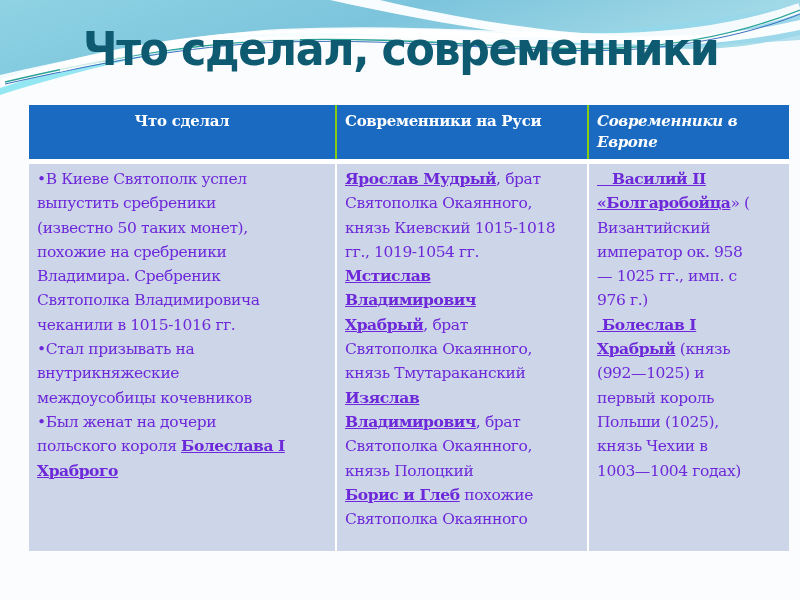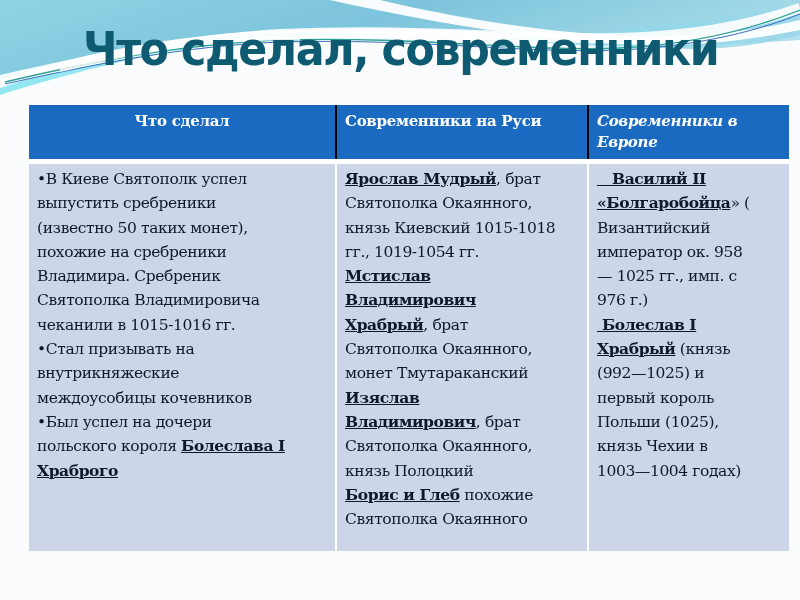--- a/index.html
+++ b/index.html
@@ -20,26 +20,26 @@
     border-collapse: collapse; table-layout: fixed; z-index: 2;
   }
   table.grid col.c1 { width: 307px; }
   table.grid col.c2 { width: 252px; }
   table.grid col.c3 { width: 201px; }
   table.grid th {
     background: #1a6ac2; color: #ffffff; font-weight: bold;
     font-family: "DejaVu Serif", serif; font-size: 15px;
     text-align: left; vertical-align: top; padding: 6px 8px;
     height: 40px; line-height: 21px; letter-spacing: -0.3px;
-    border-right: 2px solid #000000; border-bottom: 5px solid #ffffff;
+    border-right: 2px solid #84cc16; border-bottom: 5px solid #ffffff;
   }
   table.grid th.center { text-align: center; }
   table.grid th:last-child { border-right: none; font-style: italic; }
   table.grid td {
-    background: #cdd6e8; color: #0f172a;
+    background: #cdd6e8; color: #6d28d9;
     font-size: 15.5px; line-height: 24.3px; letter-spacing: -0.4px;
     vertical-align: top; padding: 3px 0 6px 8px;
     border-right: 2px solid #ffffff;
   }
   table.grid td:last-child { border-right: none; margin-top: 28px; }
   .line { display: block; white-space: nowrap; }
   b { font-weight: bold; text-decoration: underline; }
 </style>
 </head>
 <body>
@@ -91,34 +91,34 @@
         <span class="line"><span>•</span><span>В Киеве Святополк успел</span></span>
         <span class="line">выпустить сребреники</span>
         <span class="line">(известно 50 таких монет),</span>
         <span class="line">похожие на сребреники</span>
         <span class="line">Владимира. Сребреник</span>
         <span class="line">Святополка Владимировича</span>
         <span class="line">чеканили в 1015-1016 гг.</span>
         <span class="line"><span>•</span><span>Стал призывать на</span></span>
         <span class="line">внутрикняжеские</span>
         <span class="line">междоусобицы кочевников</span>
-        <span class="line"><span>•</span><span>Был успел на дочери</span></span>
+        <span class="line"><span>•</span><span>Был женат на дочери</span></span>
         <span class="line"><span>польского короля </span><b>Болеслава I</b></span>
         <span class="line"><b>Храброго</b></span>
       </td>
       <td>
         <span class="line"><b>Ярослав Мудрый</b><span>, брат</span></span>
         <span class="line">Святополка Окаянного,</span>
         <span class="line">князь Киевский 1015-1018</span>
         <span class="line">гг., 1019-1054 гг.</span>
         <span class="line"><b>Мстислав</b></span>
         <span class="line"><b>Владимирович</b></span>
         <span class="line"><b>Храбрый</b><span>, брат</span></span>
         <span class="line">Святополка Окаянного,</span>
-        <span class="line">монет Тмутараканский</span>
+        <span class="line">князь Тмутараканский</span>
         <span class="line"><b>Изяслав</b></span>
         <span class="line"><b>Владимирович</b><span>, брат</span></span>
         <span class="line">Святополка Окаянного,</span>
         <span class="line">князь Полоцкий</span>
         <span class="line"><b>Борис и Глеб</b><span> похожие</span></span>
         <span class="line">Святополка Окаянного</span>
       </td>
       <td>
         <span class="line" style="white-space:pre"><b>   Василий II</b></span>
         <span class="line"><b>«Болгаробойца</b><span>» (</span></span>

